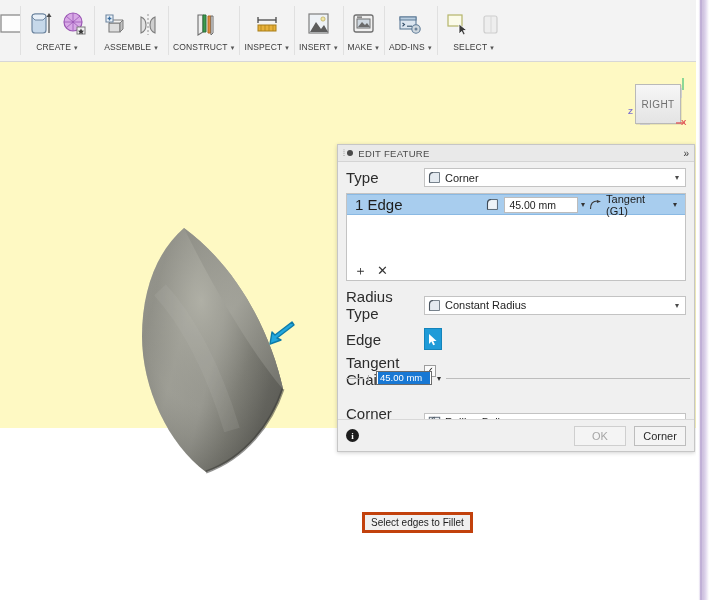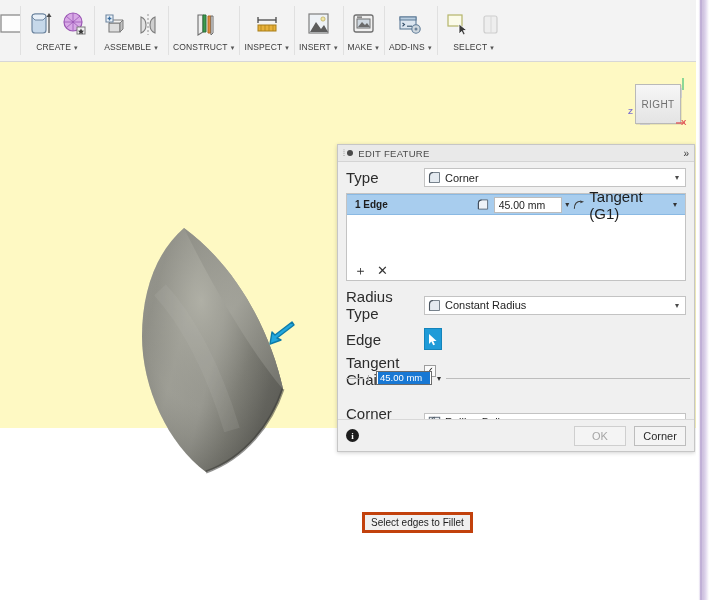--- a/index.html
+++ b/index.html
@@ -141,29 +141,29 @@
     display: flex; flex-direction: column;
   }
   .list-row {
     height: 21px;
     background: #a8cdee;
     border-top: 1px solid #8ab9e3;
     border-bottom: 1px solid #8ab9e3;
     display: flex; align-items: center;
     padding: 0 4px;
   }
-  .list-row .edge-name { width: 136px; font-size: 10px; color: #1d1d1d; padding-left: 4px; font-weight: bold; }
+  .list-row .edge-name { width: 136px; font-size: 15px; color: #1d1d1d; padding-left: 4px; }
   .val-input {
     width: 74px; height: 16px;
     background: #ffffff; border: 1px solid #bcbcbc;
     font-size: 10.5px; color: #222;
     display: flex; align-items: center; padding-left: 4px;
   }
   .mini-dd { font-size: 8px; color:#333; margin: 0 4px 0 3px; }
-  .cont-txt { font-size: 15px; color:#1d1d1d; }
+  .cont-txt { font-size: 11px; color:#1d1d1d; }
   .list-spacer { flex: 1; }
   .list-actions {
     height: 20px; display: flex; align-items: center;
     gap: 10px; padding-left: 7px;
     font-size: 13px; color: #333;
   }
   .la-btn { cursor: default; line-height: 1; }
 
   .chk {
     width: 12px; height: 12px;

